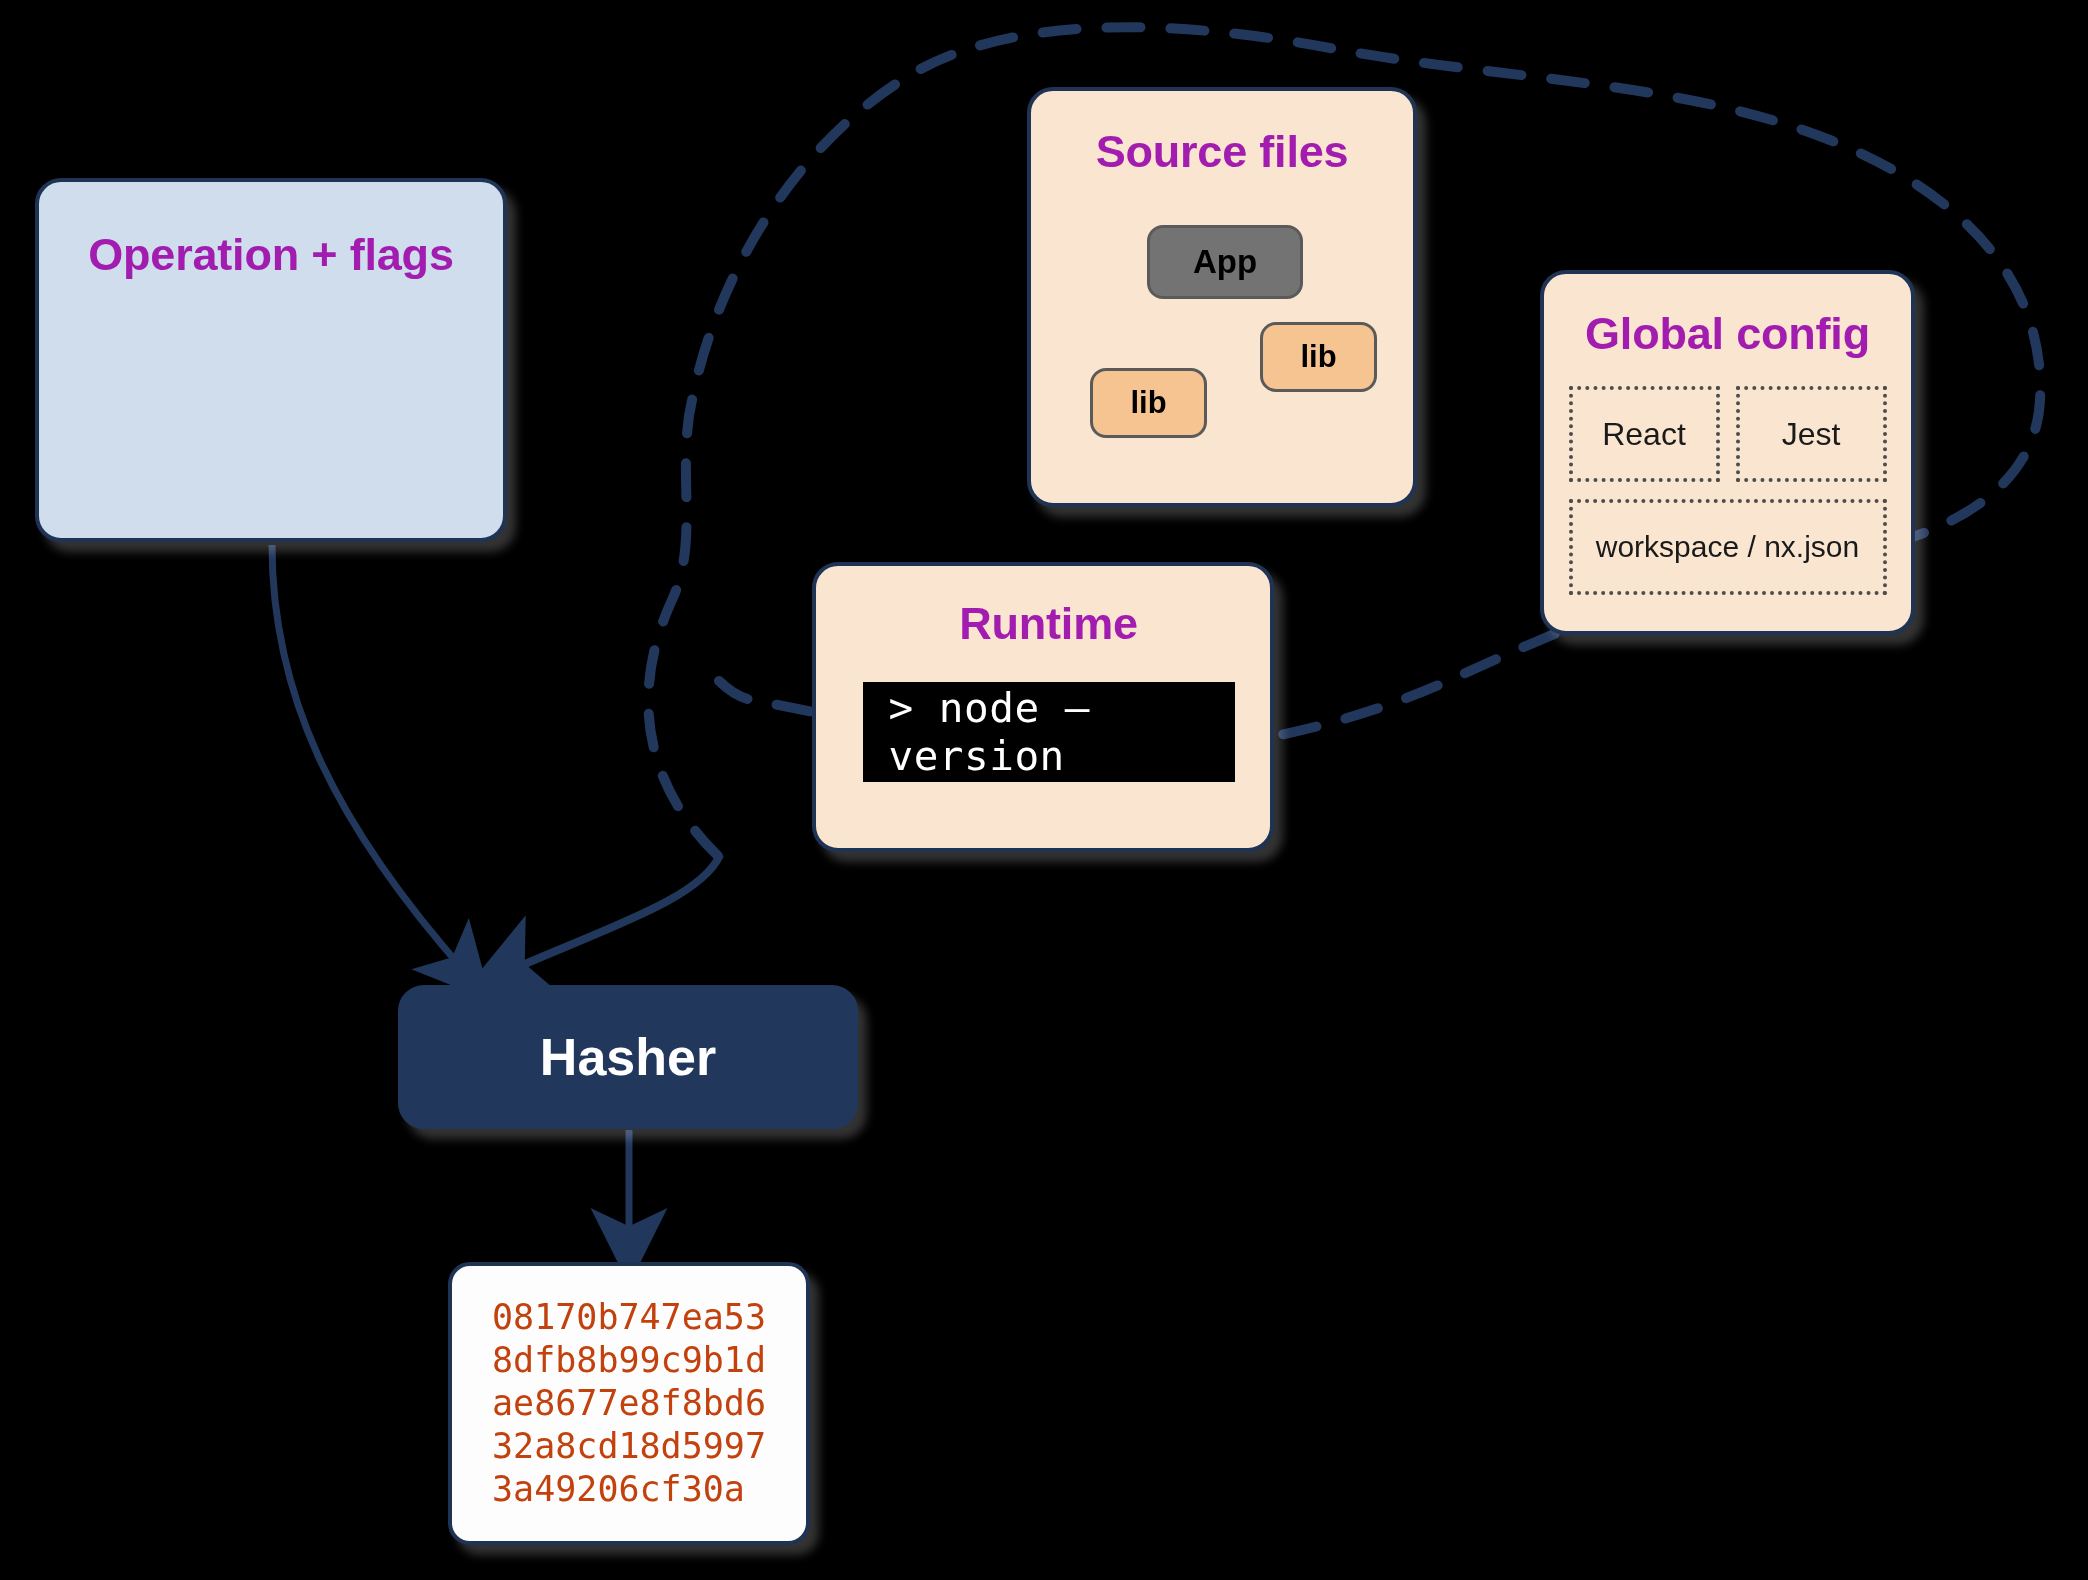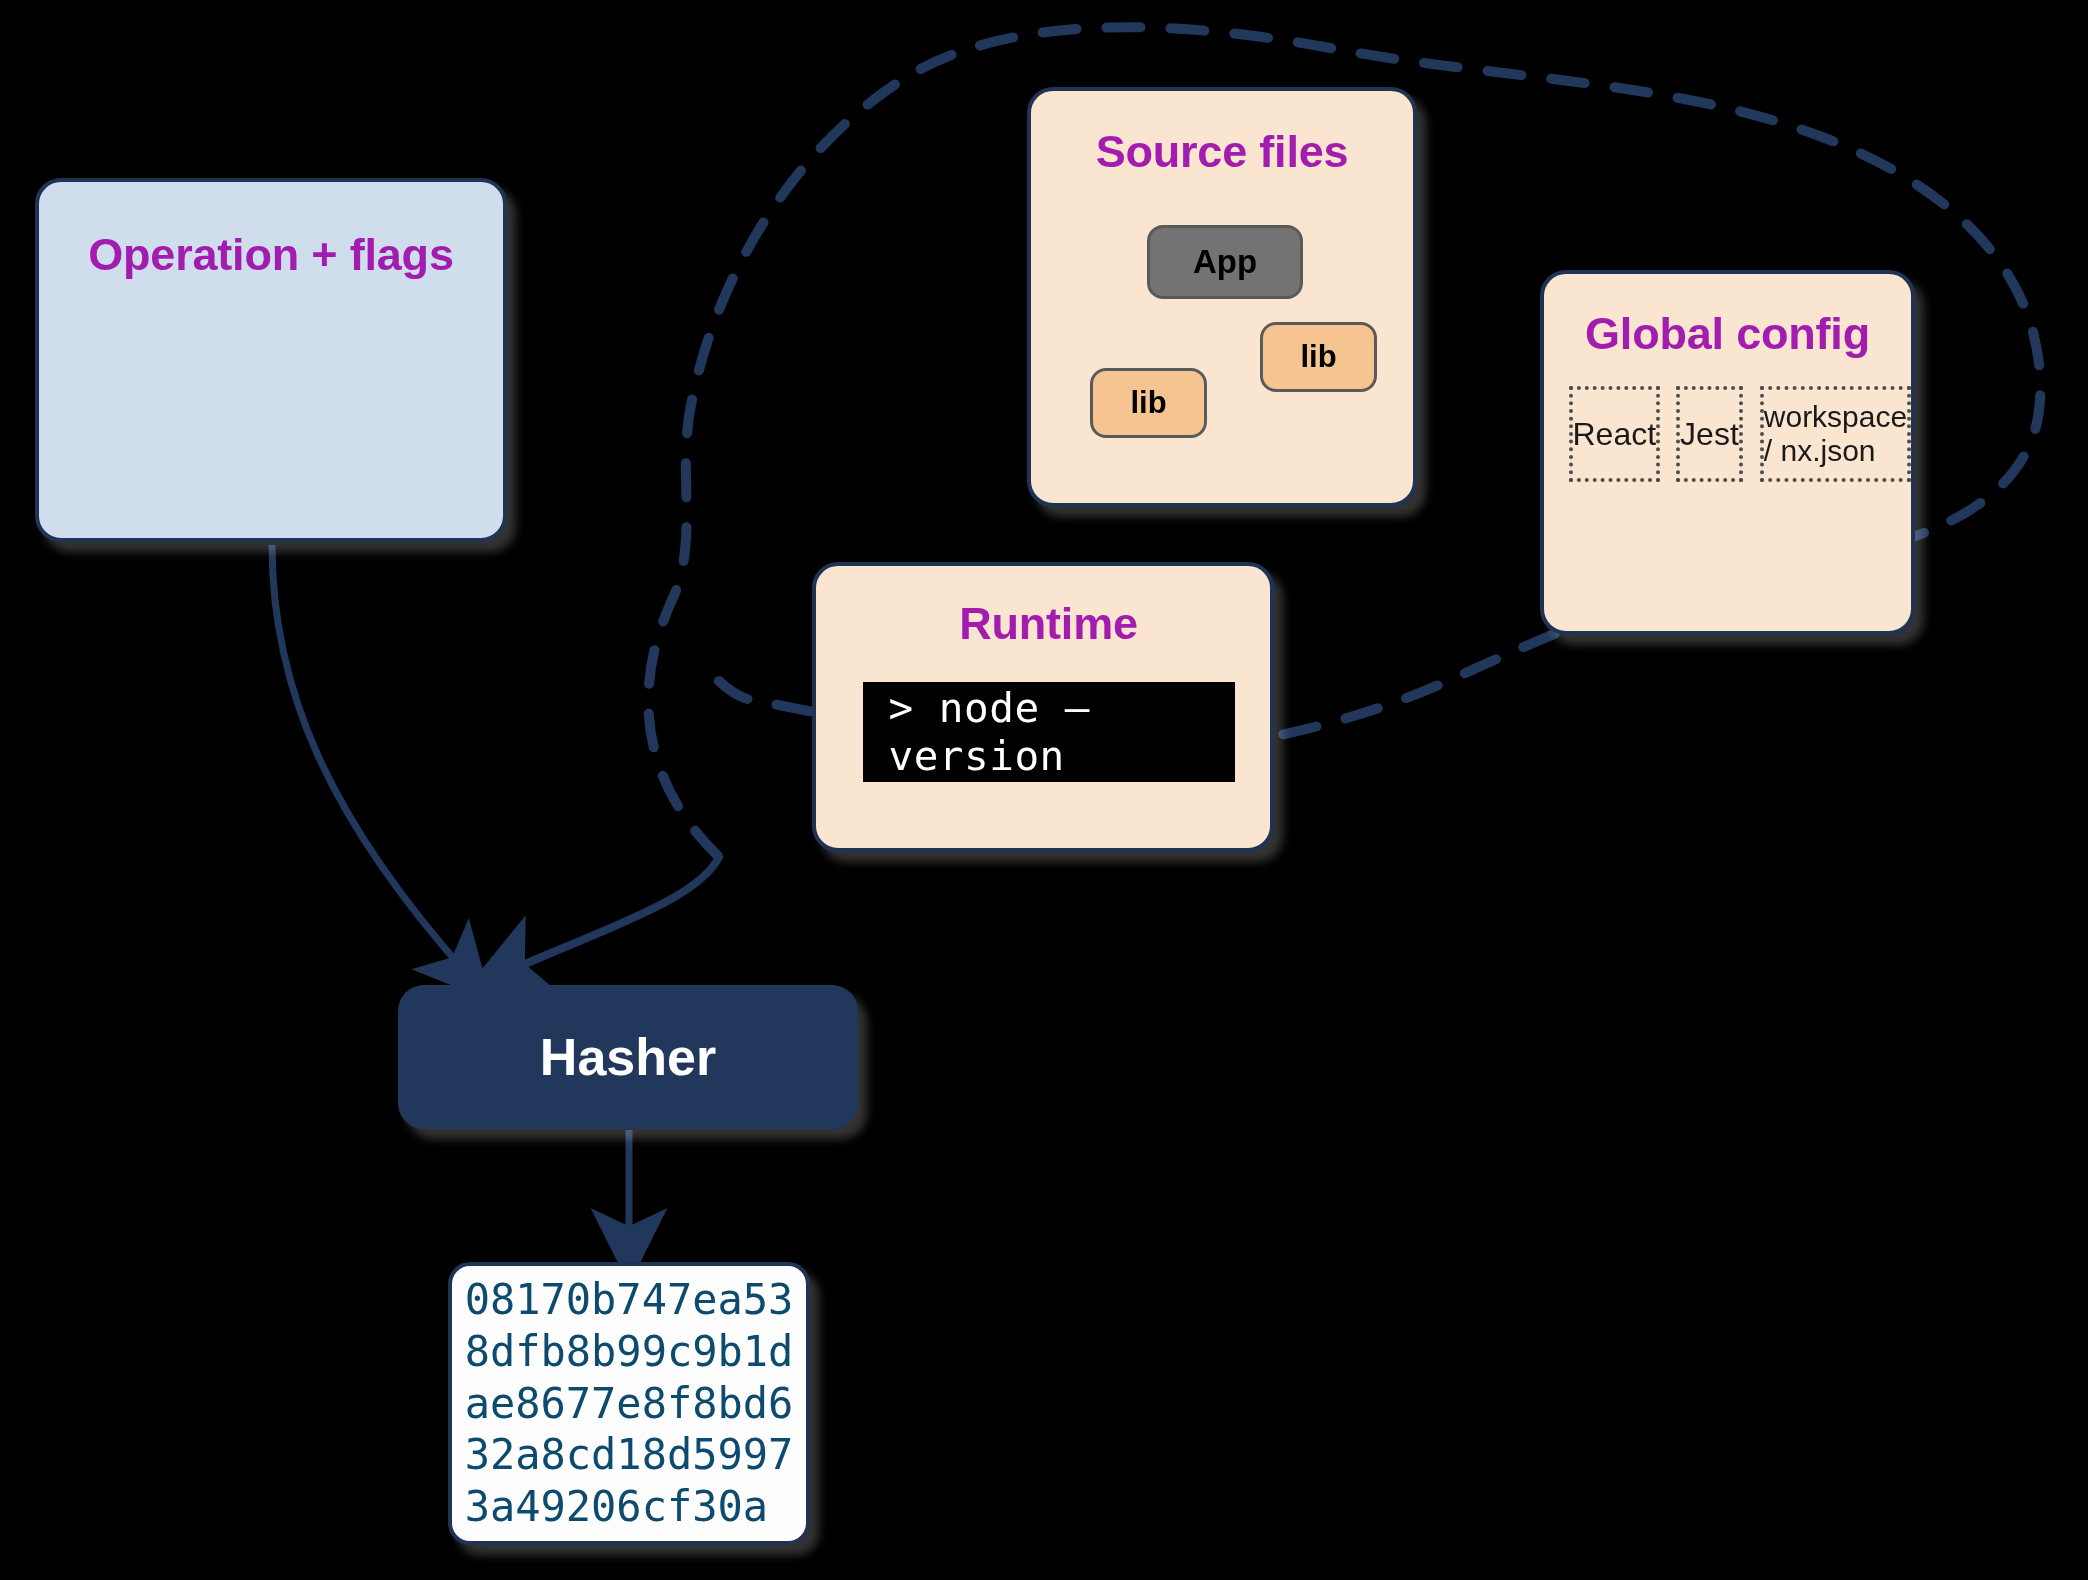--- a/index.html
+++ b/index.html
@@ -105,21 +105,21 @@
   #cfg-card {
     left: 1540px; top: 270px;
     width: 375px; height: 365px;
     background: #fae5d0;
   }
   #cfg-card .card-title { font-size: 45px; margin-top: 34px; }
   .cfg-grid {
     margin-top: 26px;
     width: 318px;
     display: flex;
-    flex-direction: row;
+    flex-direction: column;
     gap: 17px;
   }
   .cfg-row { display: flex; gap: 16px; }
   .cfg-cell {
     box-sizing: border-box;
     border: 4px dotted #4d4d4d;
     display: flex;
     align-items: center;
     justify-content: center;
     color: #1a1a1a;
@@ -162,23 +162,23 @@
   
   #hash-card {
     left: 448px; top: 1262px;
     width: 362px; height: 283px;
     background: #fdfdfd;
     border-radius: 22px;
     justify-content: center;
   }
   #hash-lines {
     font-family: "DejaVu Sans Mono", "Liberation Mono", monospace;
-    font-size: 42px;
+    font-size: 35px;
     line-height: 1.23;
-    color: #0c4a6e;
+    color: #c2410c;
     text-align: left;
   }
 </style>
 </head>
 <body>
 
 <div id="canvas">
 
   <svg class="layer" viewBox="0 0 2088 1580">
     <defs>

